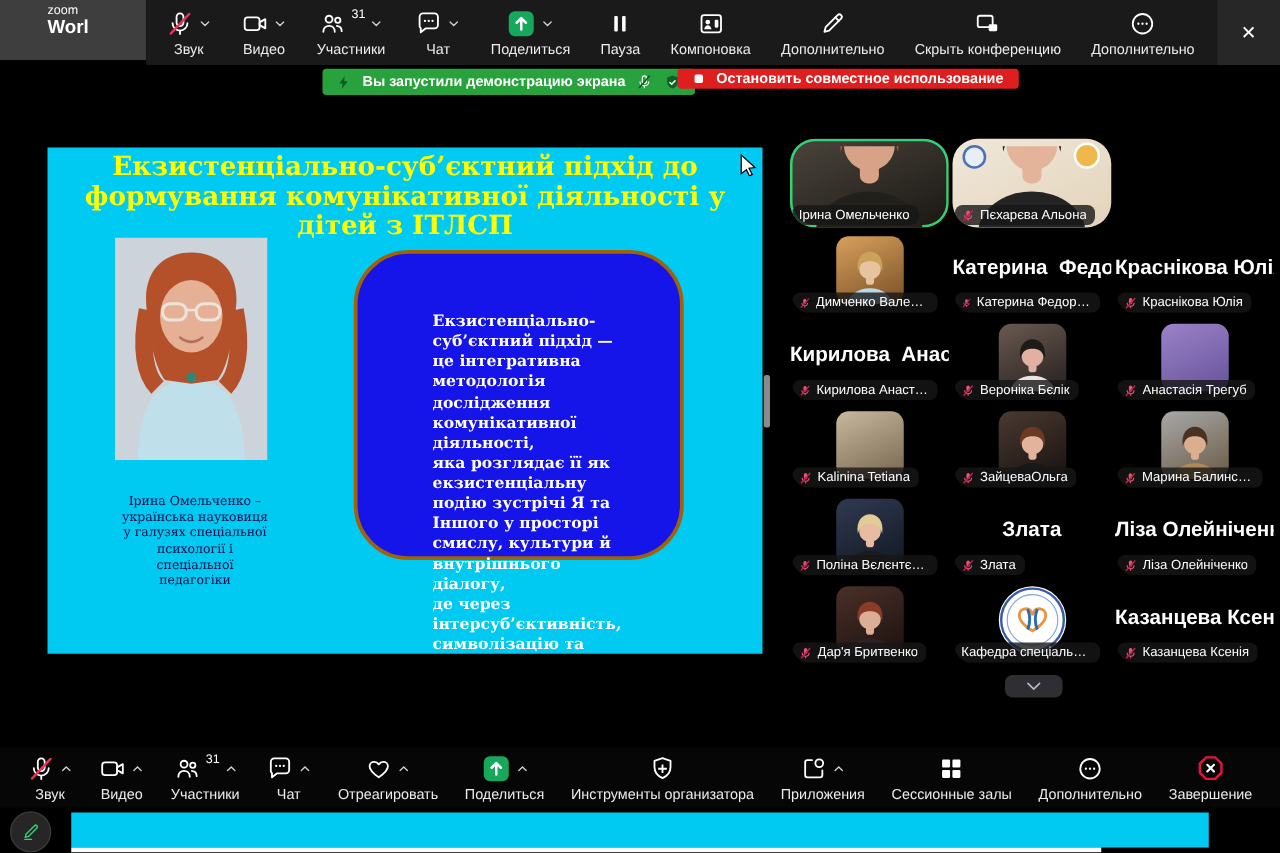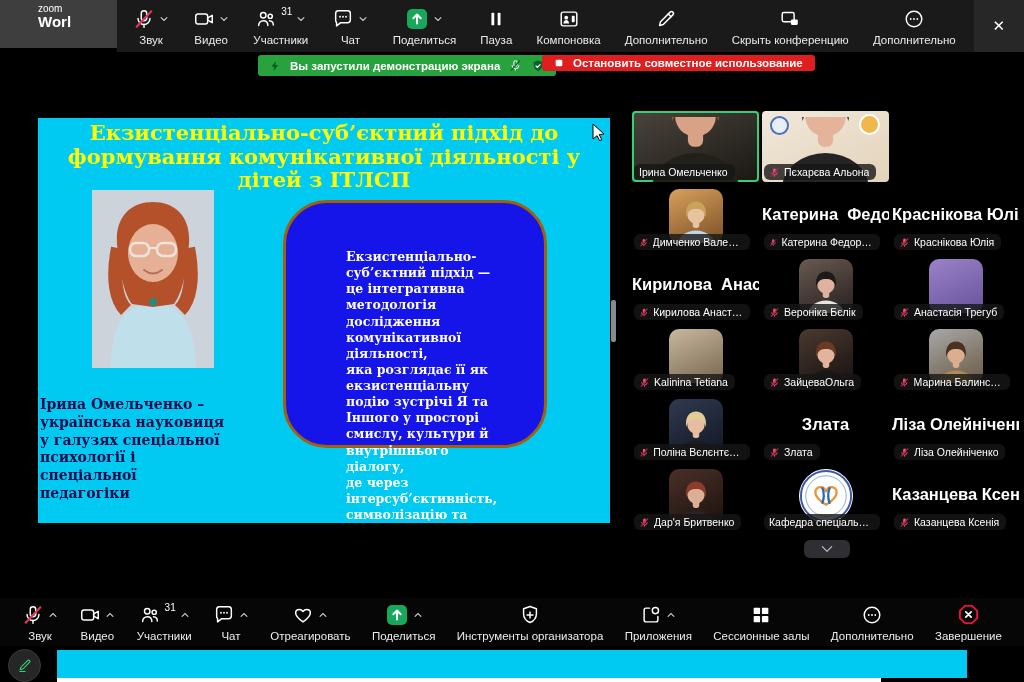--- a/index.html
+++ b/index.html
@@ -36,35 +36,35 @@
                 color:#fff;font-size:11.5px;font-weight:bold;box-sizing:border-box;}
   .banner-red{left:542px;top:55px;height:16px;display:flex;align-items:center;gap:9px;
               padding:0 12px;background:var(--stop-red);border-radius:3px;
               color:#fff;font-size:11.5px;font-weight:bold;box-sizing:border-box;}
   
   .slide{left:38px;top:118px;width:572px;height:405px;background:var(--slide-bg);overflow:hidden;}
   .slide-title{margin:3px 26px 0;font-family:"DejaVu Serif",serif;font-weight:bold;
                font-size:21px;line-height:1.13;color:var(--slide-title);
                text-align:center;white-space:pre-line;}
   .slide-photo{position:absolute;left:54px;top:72px;width:122px;height:178px;}
-  .slide-caption{position:absolute;left:2px;top:278px;width:232px;text-align:left;
-                 font-family:"DejaVu Serif",serif;font-weight:bold;font-size:14px;
+  .slide-caption{position:absolute;left:2px;top:278px;width:232px;text-align:center;
+                 font-family:"DejaVu Serif",serif;font-weight:normal;font-size:10px;
                  line-height:1.27;color:#0d0d4d;white-space:pre-line;}
   .slide-box{position:absolute;left:245px;top:82px;width:264px;height:248px;
              background:var(--box-bg);border:3px solid #a16207;border-radius:44px;box-sizing:border-box;padding-left:38px;}
   .slide-box-text{margin:46px 10px 0 22px;font-family:"DejaVu Serif",serif;font-weight:bold;
                   font-size:12.5px;line-height:1.29;color:#fff;white-space:pre-line;}
   .slide-scrollbar{left:611px;top:300px;width:5px;height:42px;background:#8a8a8a;border-radius:2px;}
   .cursor{left:592px;top:123px;}
   
   #gallery{left:632px;top:111px;width:390px;}
   #gallery-row1{display:flex;gap:3px;}
   #gallery-grid{margin-top:4px;display:grid;grid-template-columns:repeat(3,127px);
                 grid-auto-rows:66px;column-gap:3px;row-gap:4px;}
-  .g-tile{position:relative;overflow:hidden;border-radius:4px;background:transparent;}
+  .g-tile{position:relative;overflow:hidden;border-radius:20px;background:transparent;}
   .g-tile.r1{width:127px;height:71px;flex:none;background:#15120f;}
   .g-tile.active{box-shadow:0 0 0 2px var(--active-border) inset;}
   .video-person{position:absolute;left:0;right:0;bottom:0;height:92%;width:100%;}
   .avatar{position:absolute;left:50%;top:3px;transform:translateX(-50%);
           width:54px;height:54px;border-radius:10px;overflow:hidden;}
   .avatar.logo{border-radius:50%;background:#fff;}
   .av-person{position:absolute;inset:0;width:100%;height:100%;}
   .big-name{position:absolute;left:0;right:0;top:19px;text-align:center;font-weight:bold;
             font-size:16.5px;color:#fff;white-space:pre;}
   .name-pill{position:absolute;left:2px;bottom:2px;display:flex;align-items:center;gap:4px;

